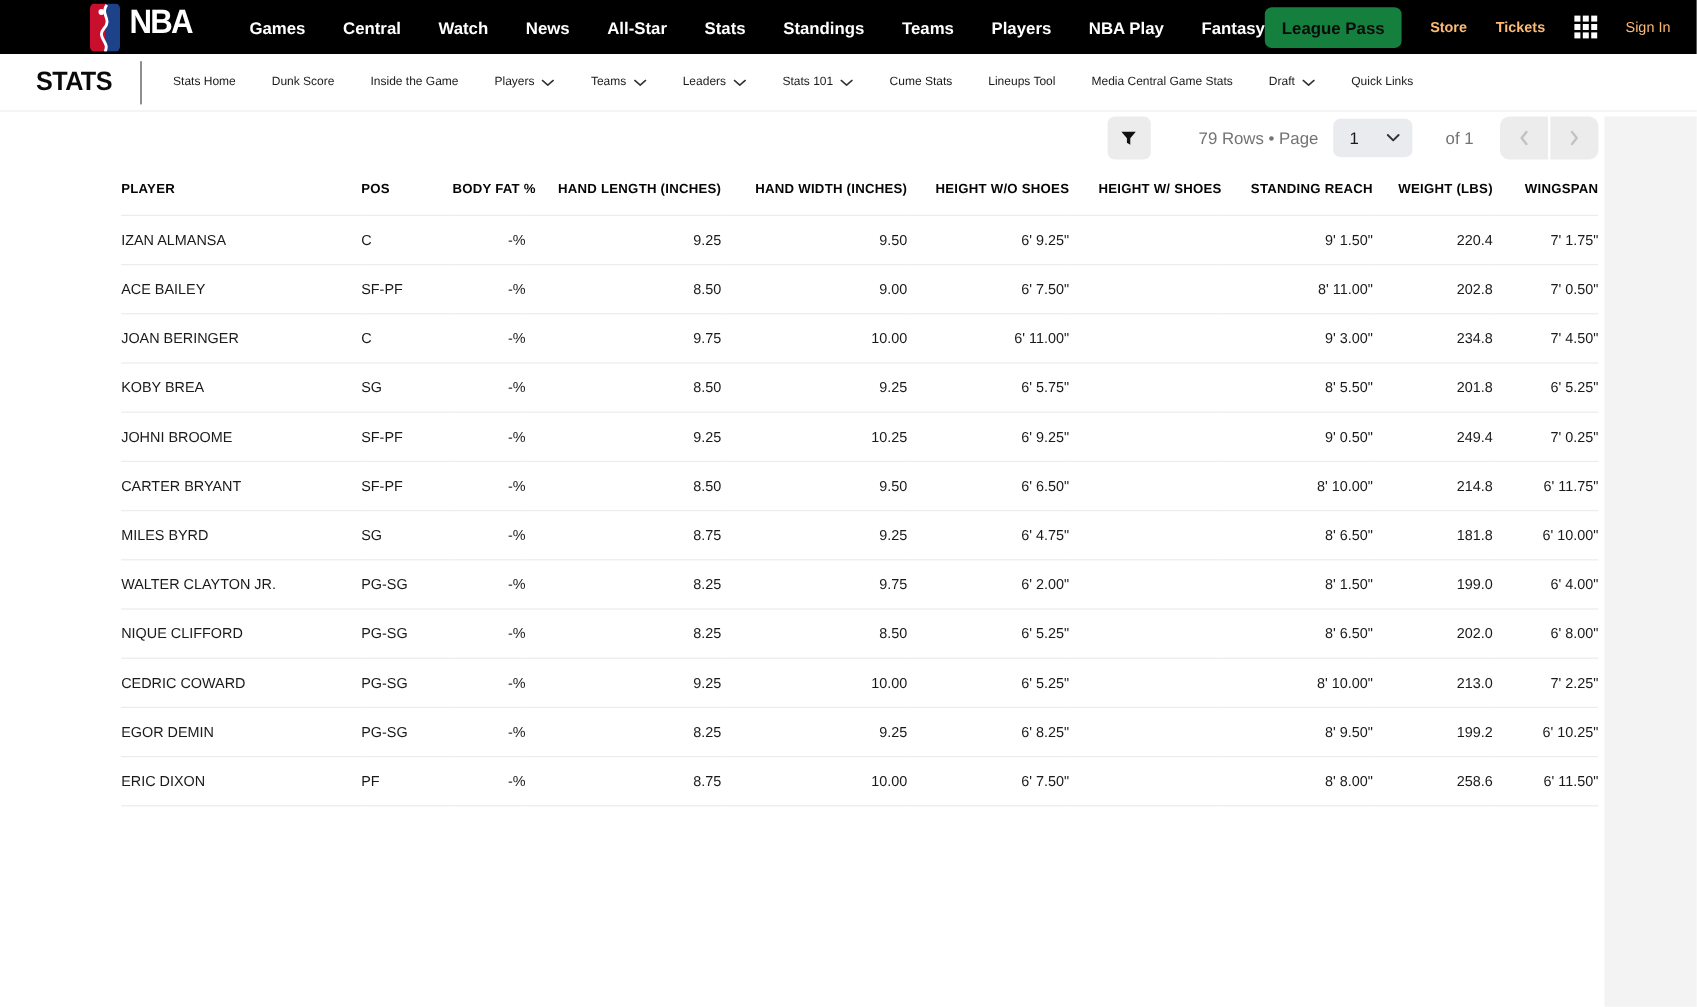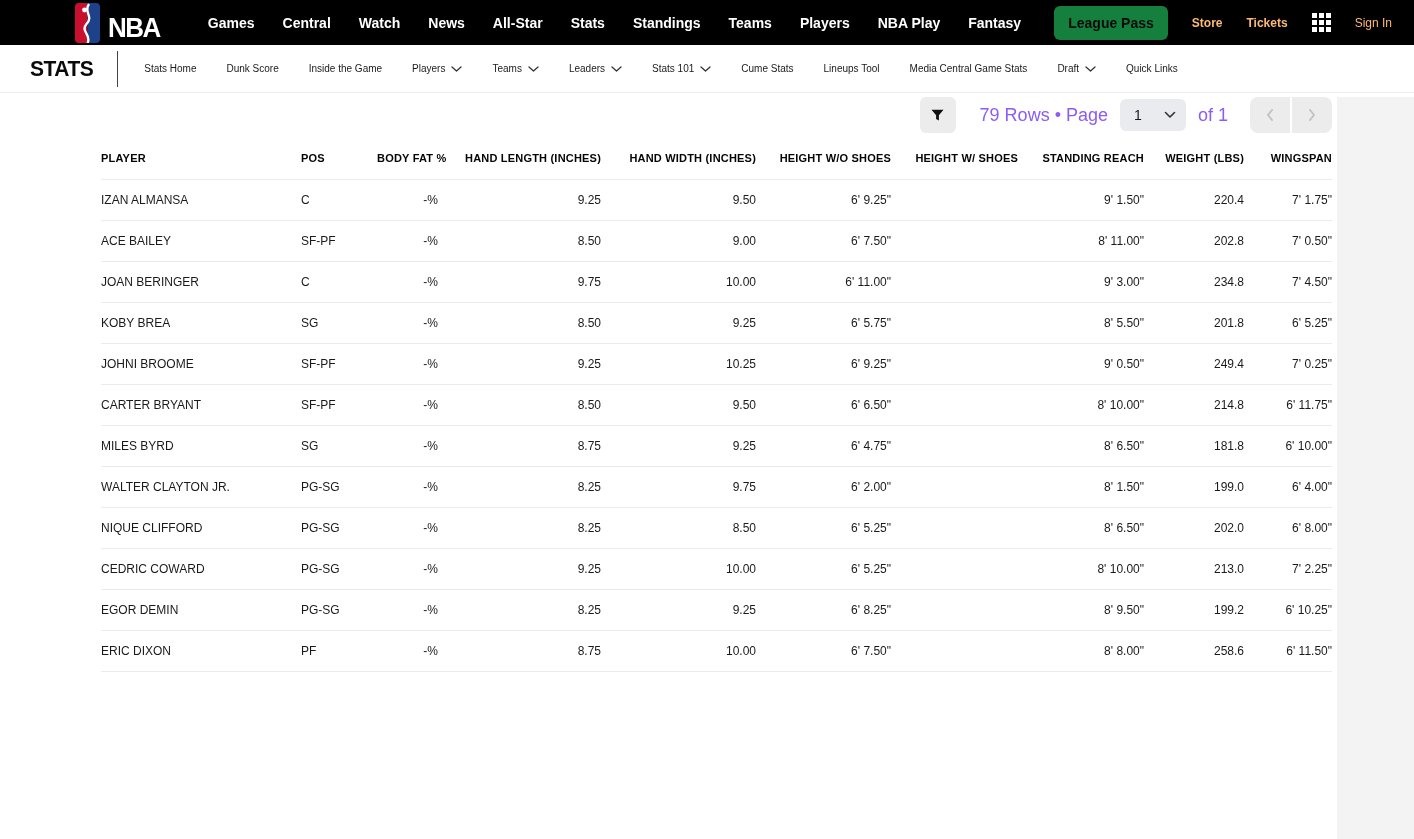--- a/index.html
+++ b/index.html
@@ -1,23 +1,23 @@
 <!DOCTYPE html>
 <html><head>
 <meta charset="utf-8">
 <style>
   * { margin:0; padding:0; box-sizing:border-box; }
   html,body { width:1414px; height:839px; overflow:hidden; background:#fff;
               font-family:"Liberation Sans", sans-serif; }
 
   
   .topnav { height:45px; background:#000; display:flex; align-items:center; padding:0 22px 0 30px; }
-  .logo { display:flex; align-items:flex-end; gap:8px; margin-right:48px; cursor:pointer;padding-left:45px; }
+  .logo { display:flex; align-items:flex-start; gap:8px; margin-right:48px; cursor:pointer;padding-left:45px; }
   .logo-word { color:#fff; font-weight:700; font-size:26px; letter-spacing:-1.5px; transform:scaleY(1.08); }
-  .topnav-links { display:flex; align-items:center; gap:28px; flex:1; }
+  .topnav-links { display:flex; align-items:center; gap:28px; flex:1;justify-content:space-between; }
   .topnav-links a { color:#fff; font-size:14px; font-weight:700; text-decoration:none; white-space:nowrap; cursor:pointer; }
   .topnav-right { display:flex; align-items:center; gap:24px; }
   .topnav-right a { color:#fdba74; font-size:12px; font-weight:700; text-decoration:none; cursor:pointer; }
   .lp-btn { background:#15803d; color:#0a0a0a; font-weight:700; font-size:14px; border:none;
             padding:9px 14px; border-radius:6px; cursor:pointer; font-family:inherit; }
   .signin { font-weight:400 !important; }
   .grid-icon { display:grid; grid-template-columns:repeat(3,5px); grid-template-rows:repeat(3,5px);
                gap:2px; cursor:pointer; }
   .grid-icon span { background:#fff; width:5px; height:5px; }
 
@@ -31,21 +31,21 @@
                     text-decoration:none; white-space:nowrap; cursor:pointer; }
 
   
   .main-wrap { position:relative; height:746px; }
   .gray-strip { position:absolute; top:0; right:0; width:77px; height:746px; background:#f3f3f3; }
 
   .toolbar { display:flex; align-items:center; justify-content:flex-end; gap:12px;
              margin:4px 82px 0 0; height:36px; }
   .filter-btn { width:36px; height:36px; background:#ececec; border:none; border-radius:6px;
                 display:flex; align-items:center; justify-content:center; cursor:pointer; margin-right:12px; }
-  .toolbar-text { font-size:18px; color:#8b5cf6; }
+  .toolbar-text { font-size:14px; color:#737373;margin-left:16px; }
   .page-select { display:flex; align-items:center; justify-content:space-between; width:66px; height:32px;
                  background:#e9ebee; border-radius:6px; padding:0 10px 0 14px; font-size:14px; color:#1a1a1a;
                  cursor:pointer; }
   .pager { display:flex; gap:2px; margin-left:10px; }
   .pager button { width:40px; height:36px; background:#ececec; border:none; display:flex;
                   align-items:center; justify-content:center; cursor:pointer; }
   .pager button:first-child { border-radius:8px 0 0 8px; }
   .pager button:last-child  { border-radius:0 8px 8px 0; }
 
   

